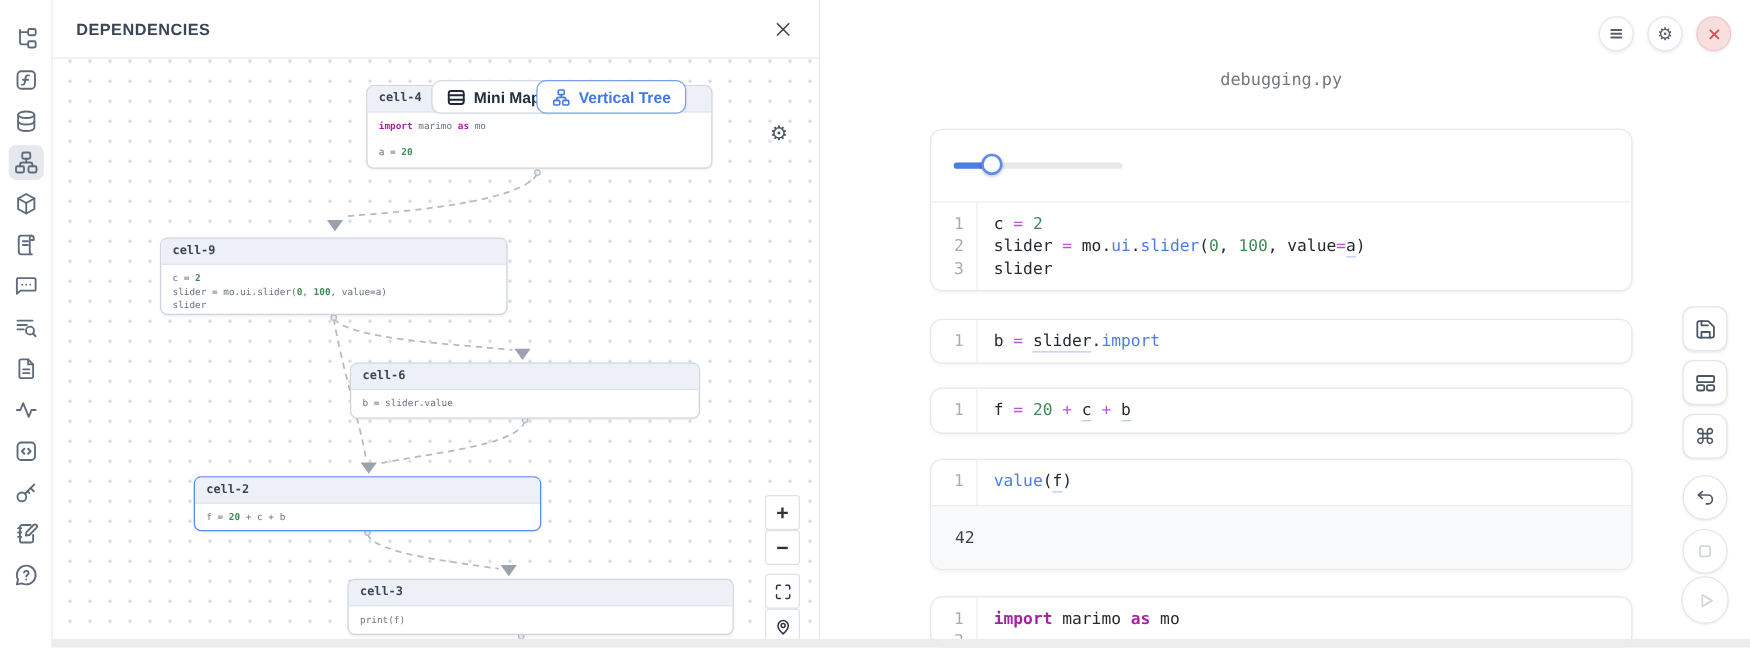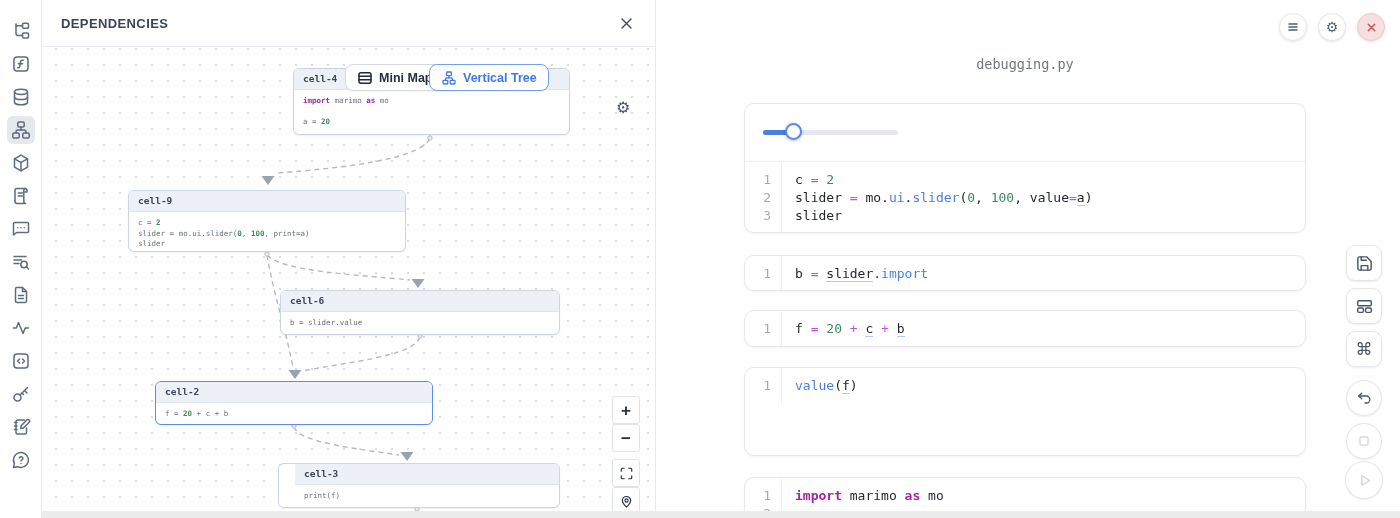--- a/index.html
+++ b/index.html
@@ -240,31 +240,31 @@
     </g>
   </svg>
 
   <div id="graph-nodes">
       <div class="node" style="left: 251px; top: 68px; width: 277px; height: 67px;">
         <div class="node-header">cell-4</div>
         <div class="node-body"><div><span class="t-k">import</span><span class="t-p"> marimo </span><span class="t-k">as</span><span class="t-p"> mo</span></div><div>&nbsp;</div><div><span class="t-p">a = </span><span class="t-n">20</span></div></div>
       </div>
       <div class="node" style="left: 86px; top: 190px; width: 278px; height: 62px;">
         <div class="node-header">cell-9</div>
-        <div class="node-body"><div><span class="t-p">c = </span><span class="t-n">2</span></div><div><span class="t-p">slider = mo.ui.slider(</span><span class="t-n">0</span><span class="t-p">, </span><span class="t-n">100</span><span class="t-p">, print=a)</span></div><div><span class="t-p">slider</span></div></div>
+        <div class="node-body"><div><span class="t-p">c = </span><span class="t-n">2</span></div><div><span class="t-p">slider = mo.ui.slider(</span><span class="t-n">0</span><span class="t-p">, </span><span class="t-n">100</span><span class="t-p">, value=a)</span></div><div><span class="t-p">slider</span></div></div>
       </div>
       <div class="node" style="left: 238px; top: 290px; width: 280px; height: 45px;">
         <div class="node-header">cell-6</div>
         <div class="node-body"><div><span class="t-p">b = slider.value</span></div></div>
       </div>
       <div class="node selected" style="left: 113px; top: 381px; width: 278px; height: 44px;">
         <div class="node-header">cell-2</div>
         <div class="node-body"><div><span class="t-p">f = </span><span class="t-n">20</span><span class="t-p"> + c + b</span></div></div>
       </div>
-      <div class="node" style="left: 236px; top: 463px; width: 282px; height: 45px; padding-left: 16px;">
+      <div class="node" style="left: 236px; top: 463px; width: 309px; height: 45px;">
         <div class="node-header">cell-3</div>
         <div class="node-body"><div><span class="t-p">print(f)</span></div></div>
       </div>
     </div>
 
   <div id="dep-header">
     <span id="dep-title">DEPENDENCIES</span>
     <span id="dep-close">
         <svg width="15" height="15" viewBox="0 0 15 15">
           <path d="M3 3l9 9M12 3l-9 9" stroke="#3f4a58" stroke-width="1.4" stroke-linecap="round" fill="none"></path>
@@ -365,20 +365,21 @@
       </div>
     </div>
     <div class="cell" style="top: 367px; height: 89px;">
       <div class="code-area">
         <div class="gutter-line"></div>
         <div class="crow">
           <span class="gut">1</span>
           <span class="code"><span class="t-f">value</span><span class="t-p">(</span><span class="t-u">f</span><span class="t-p">)</span></span>
         </div>
       </div>
+      <div class="output">42</div>
     </div>
     <div class="cell" style="top: 477px; height: 41px;">
       <div class="code-area">
         <div class="gutter-line"></div>
         <div class="crow">
           <span class="gut">1</span>
           <span class="code"><span class="t-k">import</span><span class="t-p"> marimo </span><span class="t-k">as</span><span class="t-p"> mo</span></span>
         </div>
         <div class="crow">
           <span class="gut">2</span>

